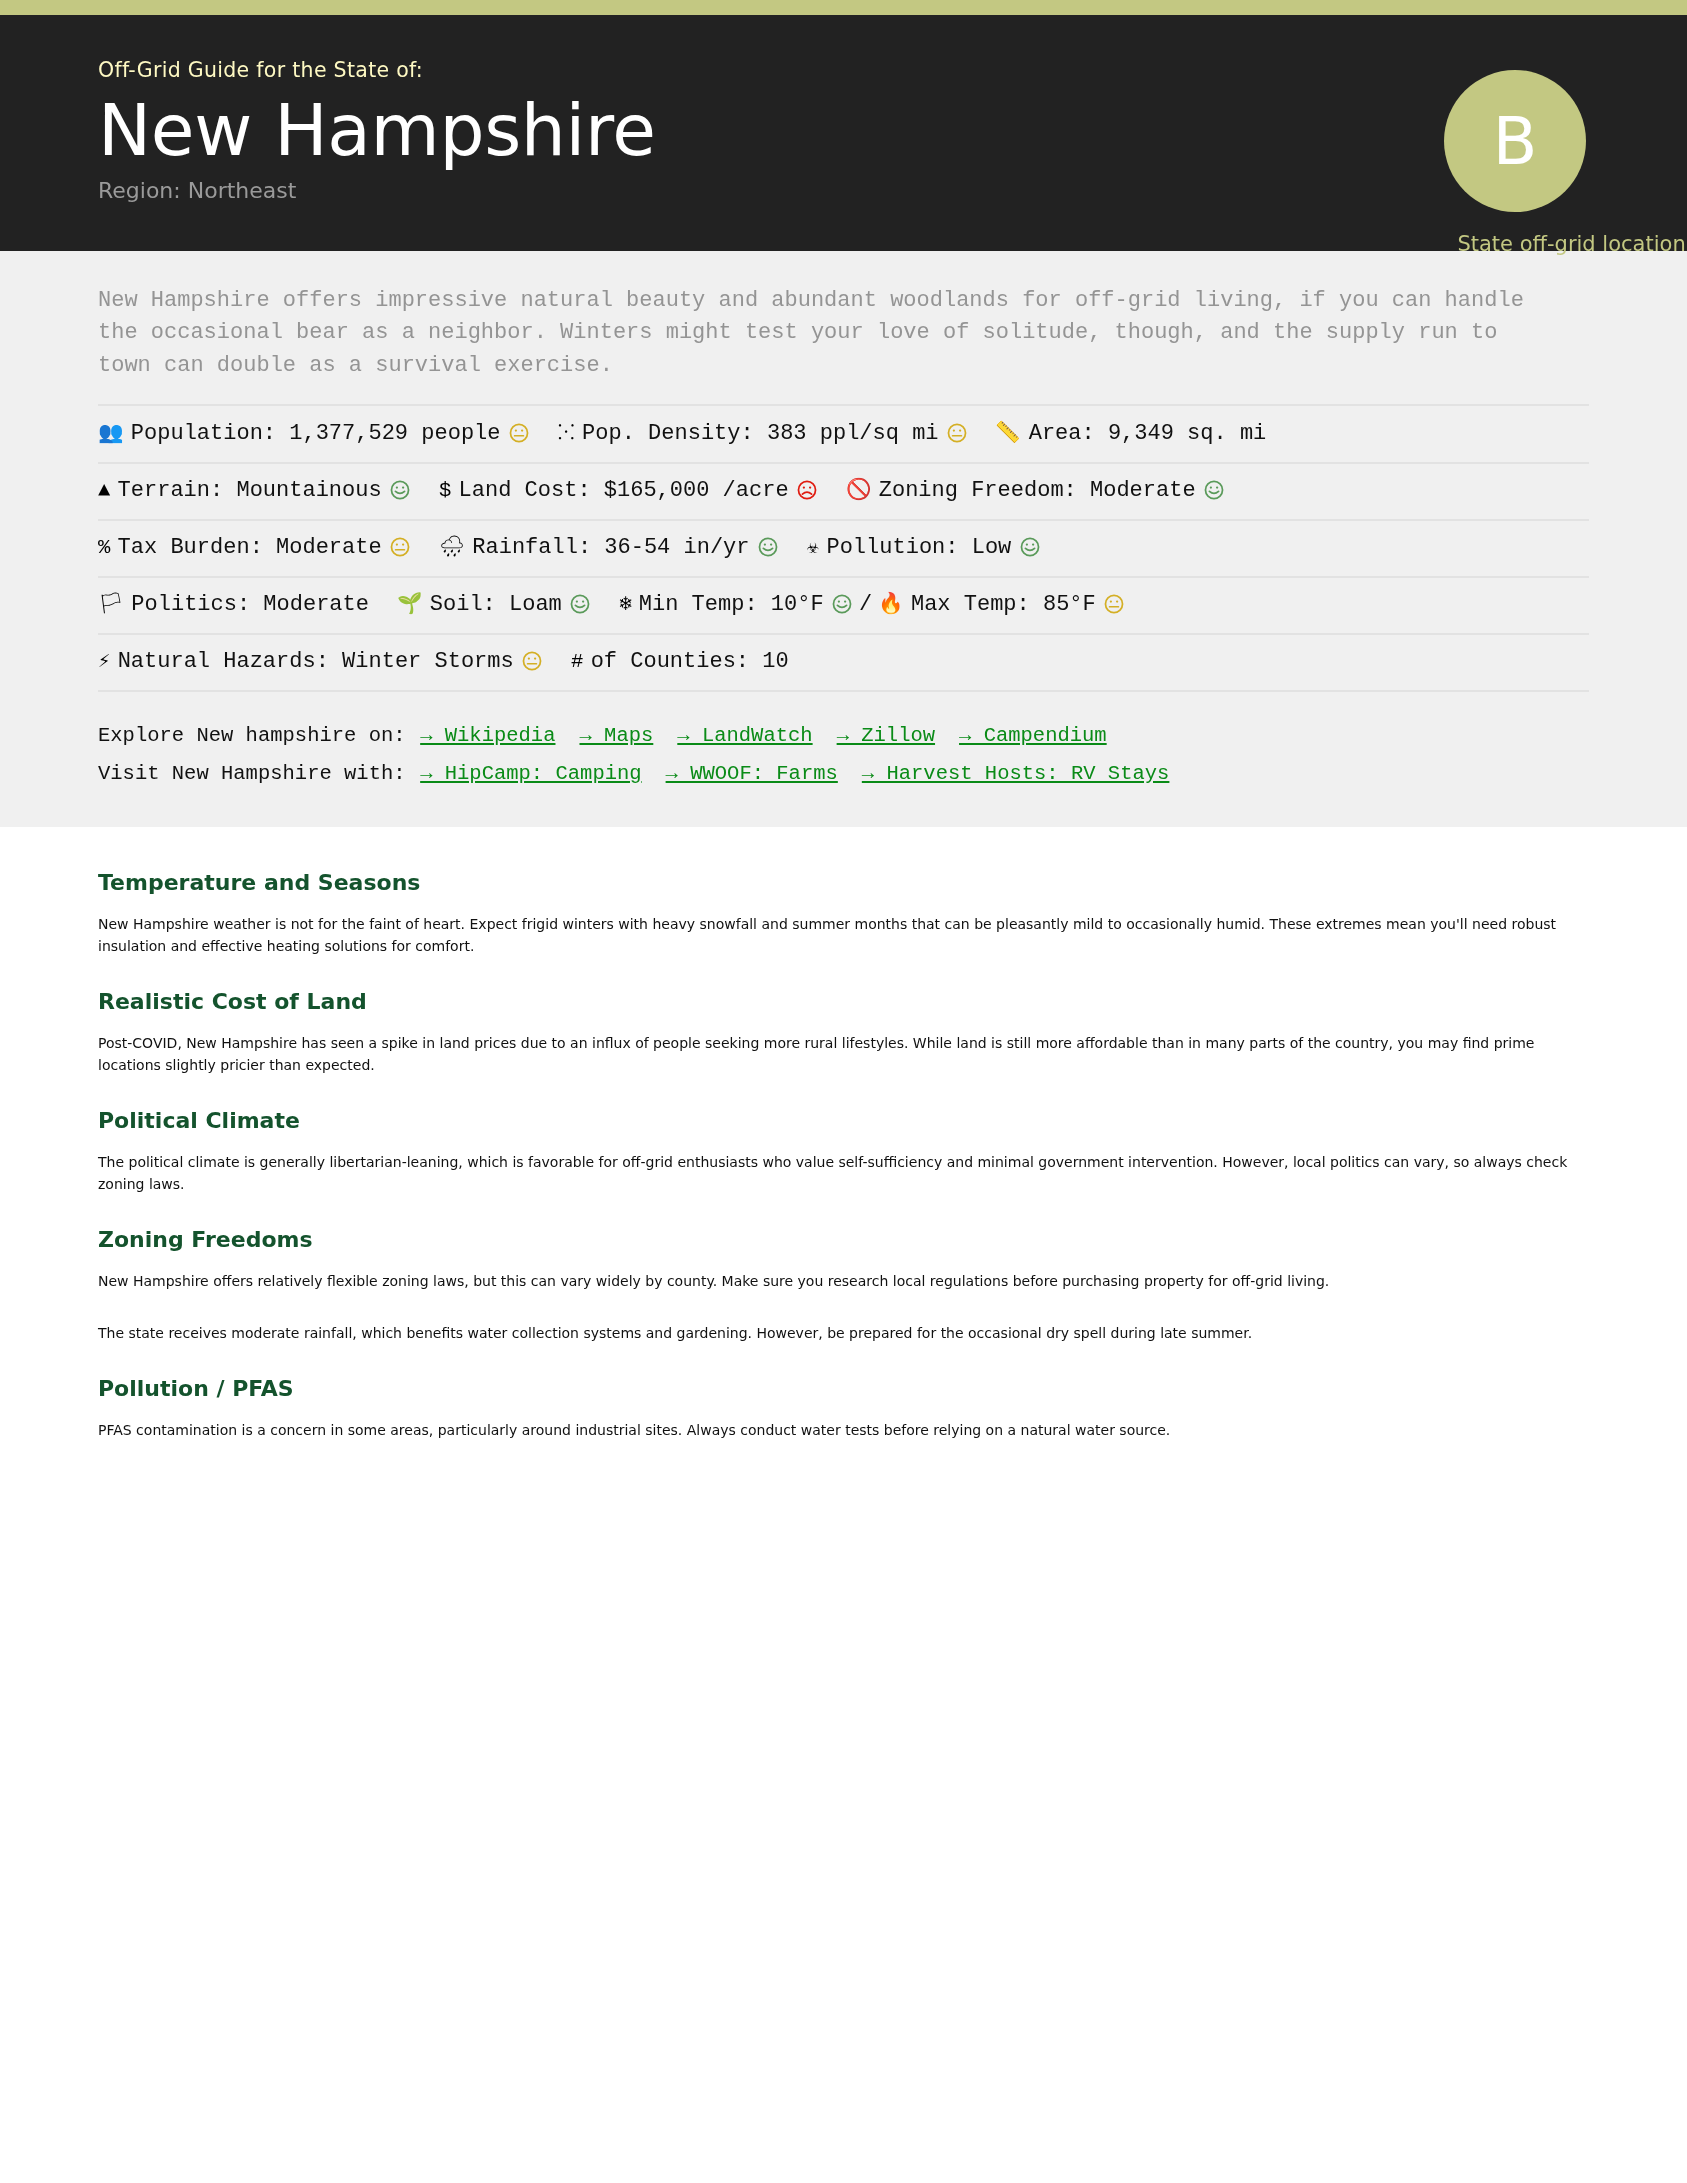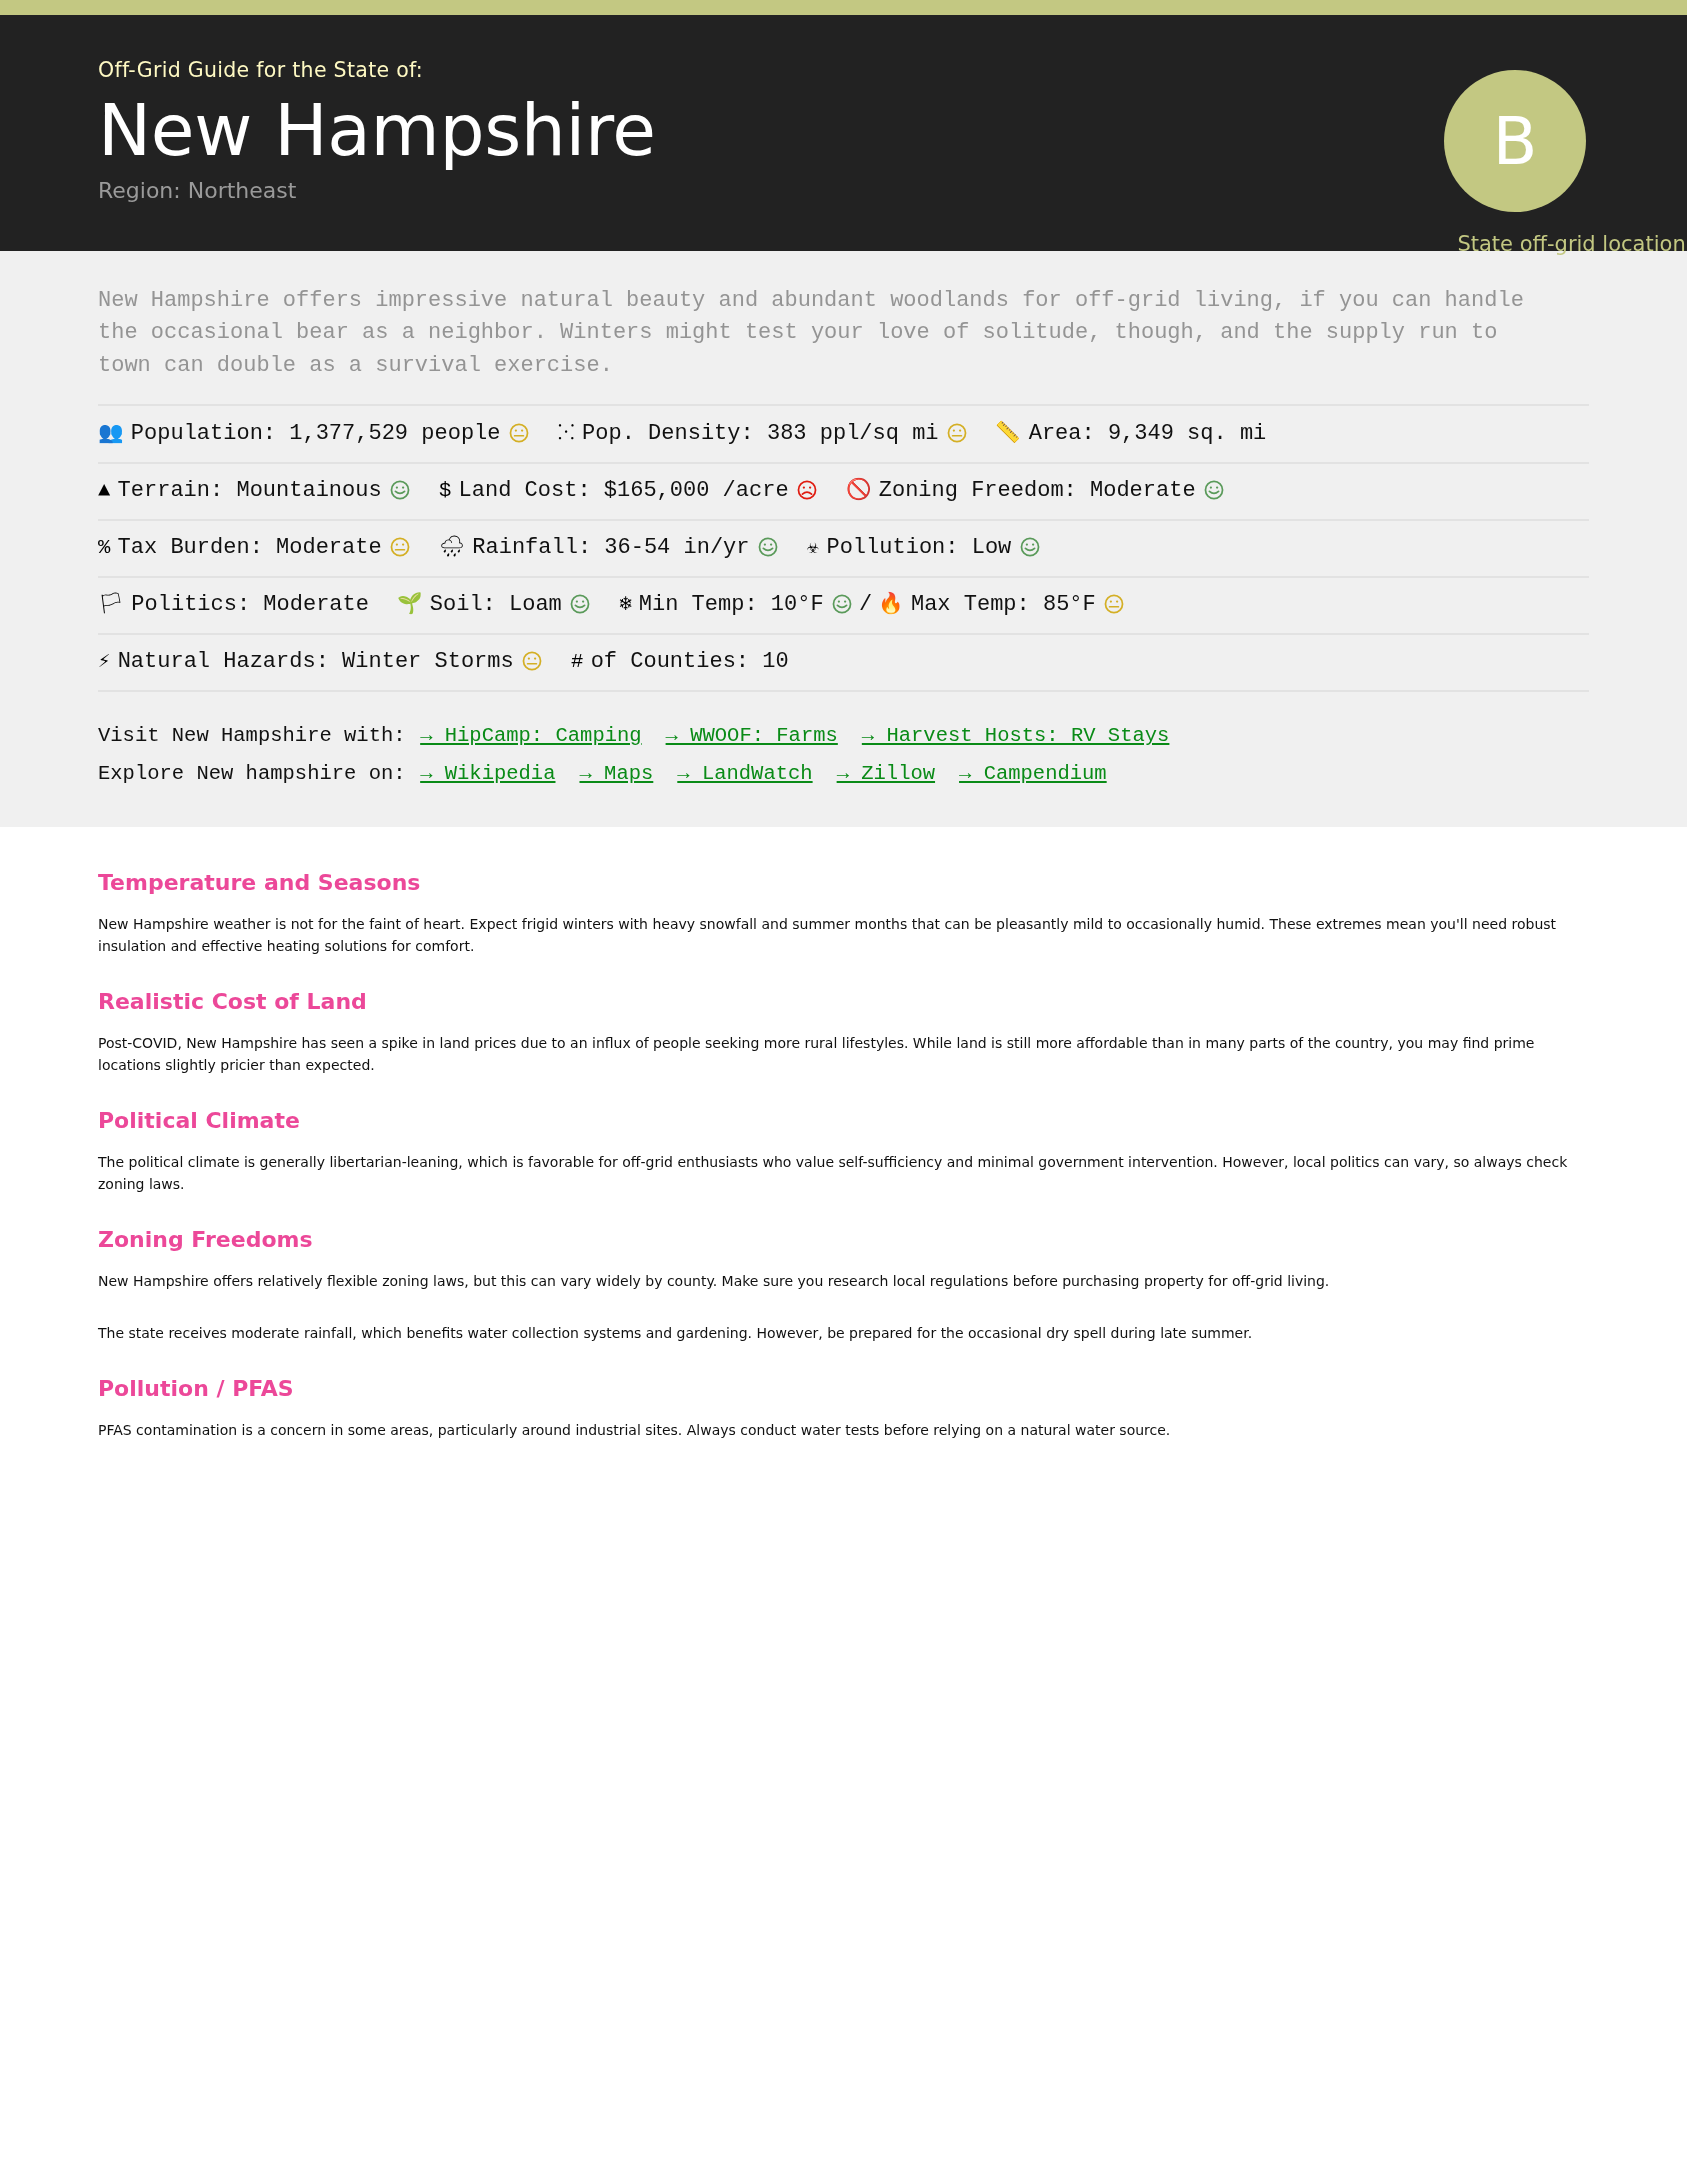--- a/index.html
+++ b/index.html
@@ -166,21 +166,21 @@
   .link:last-child { margin-right: 0; }
 
   
   .content {
     padding: 42px 98px 60px 98px;
     background: #ffffff;
   }
   .sec-head {
     font-size: 22px;
     font-weight: bold;
-    color: #ec4899;
+    color: #14532d;
     margin: 0 0 17px 0;
     line-height: 1.3;
   }
   .sec-body {
     font-size: 14px;
     color: #111111;
     line-height: 1.55;
     margin: 0 0 30px 0;
     max-width: 1492px;
   }
@@ -348,26 +348,26 @@
         </span>
         <span class="stat-item">
           <span class="stat-ico">#</span>
           <span class="stat-text">of Counties: 10</span>
         </span>
       </div>
     </div>
 
   <div class="links-block">
     <div class="links-line">
+      <span class="links-label">Explore New hampshire on:</span>
+      <span id="explore-links"><span class="link">→ Wikipedia</span><span class="link">→ Maps</span><span class="link">→ LandWatch</span><span class="link">→ Zillow</span><span class="link">→ Campendium</span></span>
+    </div>
+    <div class="links-line">
       <span class="links-label">Visit New Hampshire with:</span>
       <span id="visit-links"><span class="link">→ HipCamp: Camping</span><span class="link">→ WWOOF: Farms</span><span class="link">→ Harvest Hosts: RV Stays</span></span>
-    </div>
-    <div class="links-line">
-      <span class="links-label">Explore New hampshire on:</span>
-      <span id="explore-links"><span class="link">→ Wikipedia</span><span class="link">→ Maps</span><span class="link">→ LandWatch</span><span class="link">→ Zillow</span><span class="link">→ Campendium</span></span>
     </div>
   </div>
 </div>
 
 <div class="content" id="sections-root">
     <div class="sec-head">Temperature and Seasons</div>
     <div class="sec-body">New Hampshire weather is not for the faint of heart. Expect frigid winters with heavy snowfall and summer months that can be pleasantly mild to occasionally humid. These extremes mean you'll need robust insulation and effective heating solutions for comfort.</div>
     <div class="sec-head">Realistic Cost of Land</div>
     <div class="sec-body">Post-COVID, New Hampshire has seen a spike in land prices due to an influx of people seeking more rural lifestyles. While land is still more affordable than in many parts of the country, you may find prime locations slightly pricier than expected.</div>
     <div class="sec-head">Political Climate</div>

